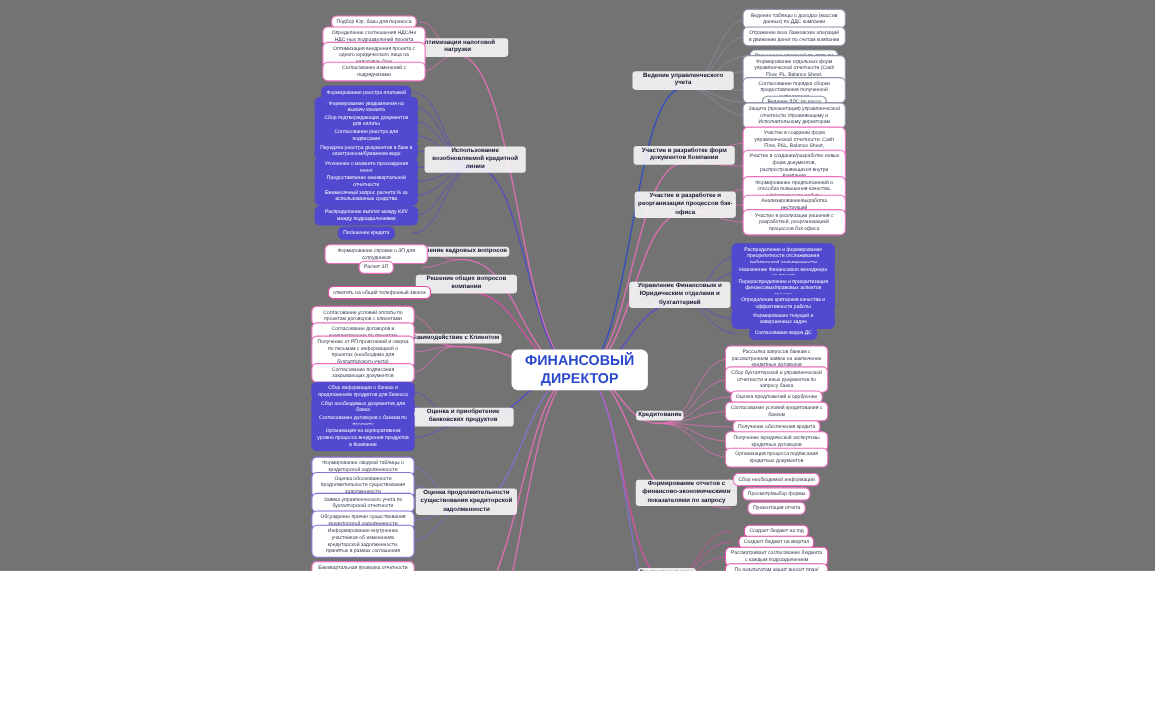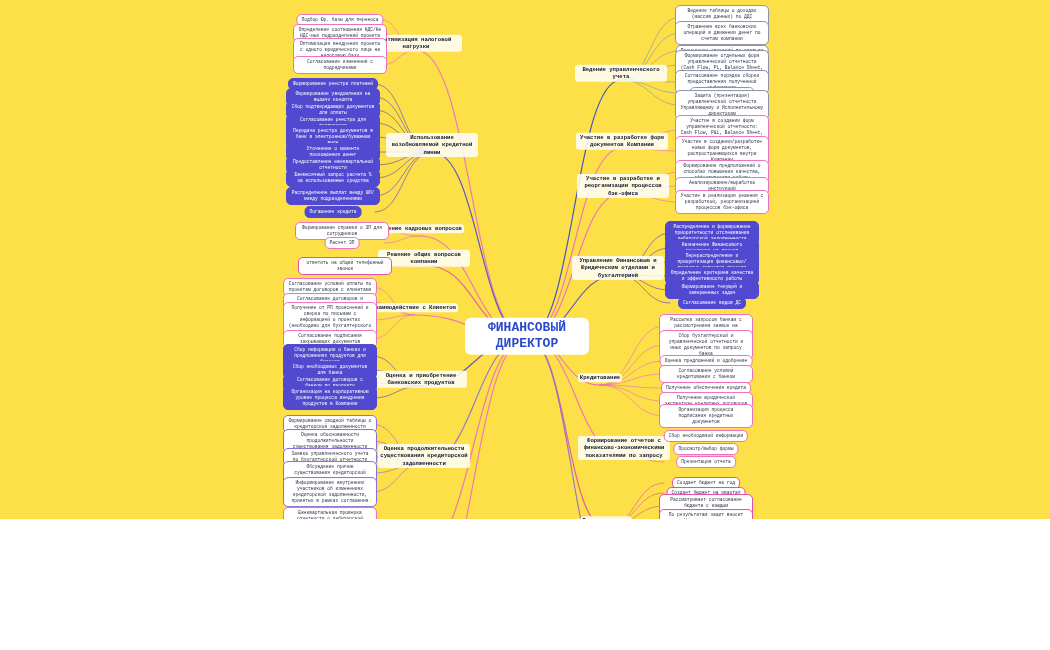--- a/index.html
+++ b/index.html
@@ -1,18 +1,18 @@
 <!DOCTYPE html>
 <html><head>
 <meta charset="utf-8">
 <style>
   html,body{margin:0;padding:0;background:#fff;}
   .stage{
-    position:relative;width:1050px;height:519px;background:#fde047;overflow:hidden;
-    font-family:Liberation Mono, monospace;
+    position:relative;width:1050px;height:519px;background:#737373;overflow:hidden;
+    font-family:Liberation Sans, sans-serif;
   }
   .stage svg{position:absolute;left:0;top:0;}
   .center-node{
     position:absolute;transform:translate(-50%,-50%);
     width:118px;text-align:center;font-size:13px;font-weight:bold;line-height:1.25;
     background:#ffffff;border-radius:6px;padding:2px 3px;cursor:pointer;
   }
   .topic{
     position:absolute;transform:translate(-50%,-50%);
     max-width:88px;text-align:center;font-size:5.6px;font-weight:bold;line-height:1.3;

